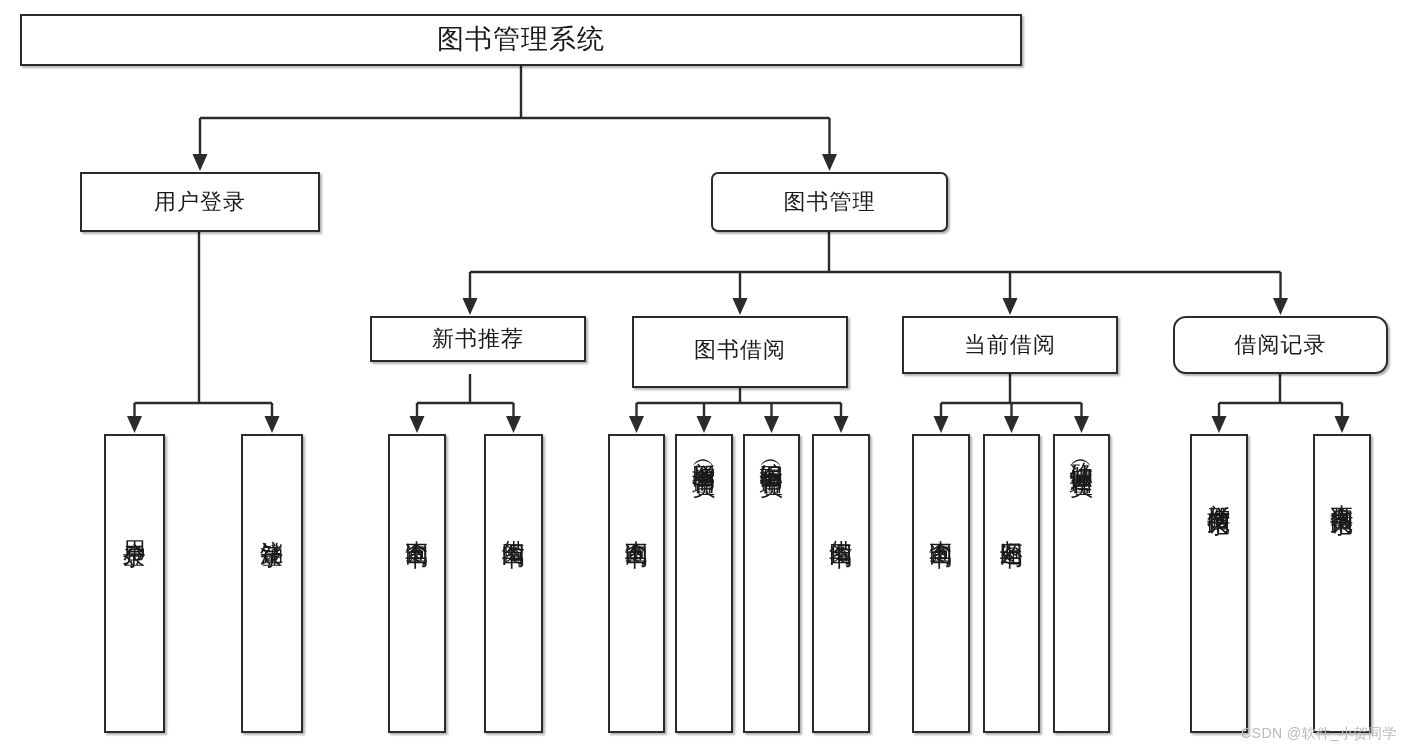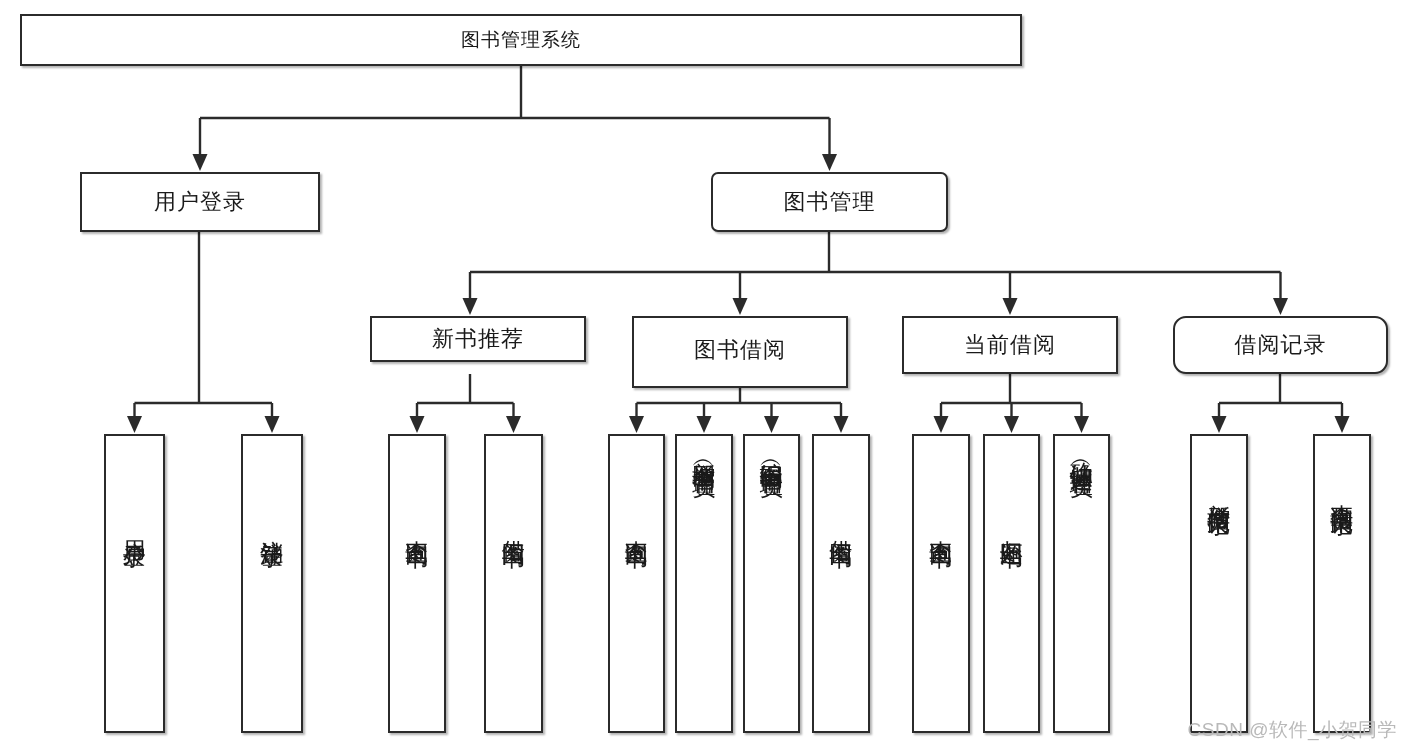--- a/index.html
+++ b/index.html
@@ -35,41 +35,41 @@
     align-items: center;
     justify-content: center;
     color: #1a1a1a;
   }
   .node.horiz {
     font-size: 22px;
     letter-spacing: 1px;
     line-height: 1.1;
   }
   .node.root {
-    font-size: 19px;
+    font-size: 27px;
   }
   .node.vert {
     align-items: flex-start;
     justify-content: center;
     padding-top: 0;
   }
   .vlabel {
     writing-mode: vertical-rl;
     text-orientation: upright;
     font-size: 23px;
     line-height: 1.32;
     letter-spacing: 2px;
     white-space: nowrap;
     color: #1a1a1a;
   }
   .watermark {
     position: absolute;
     right: 8px;
     bottom: 4px;
-    font-size: 19px;
+    font-size: 14px;
     color: #b9b9b9;
     letter-spacing: 0.5px;
     white-space: nowrap;
   }
 </style>
 </head>
 <body>
 
 <div id="canvas">
   <svg id="wires" viewBox="0 0 1405 747">

